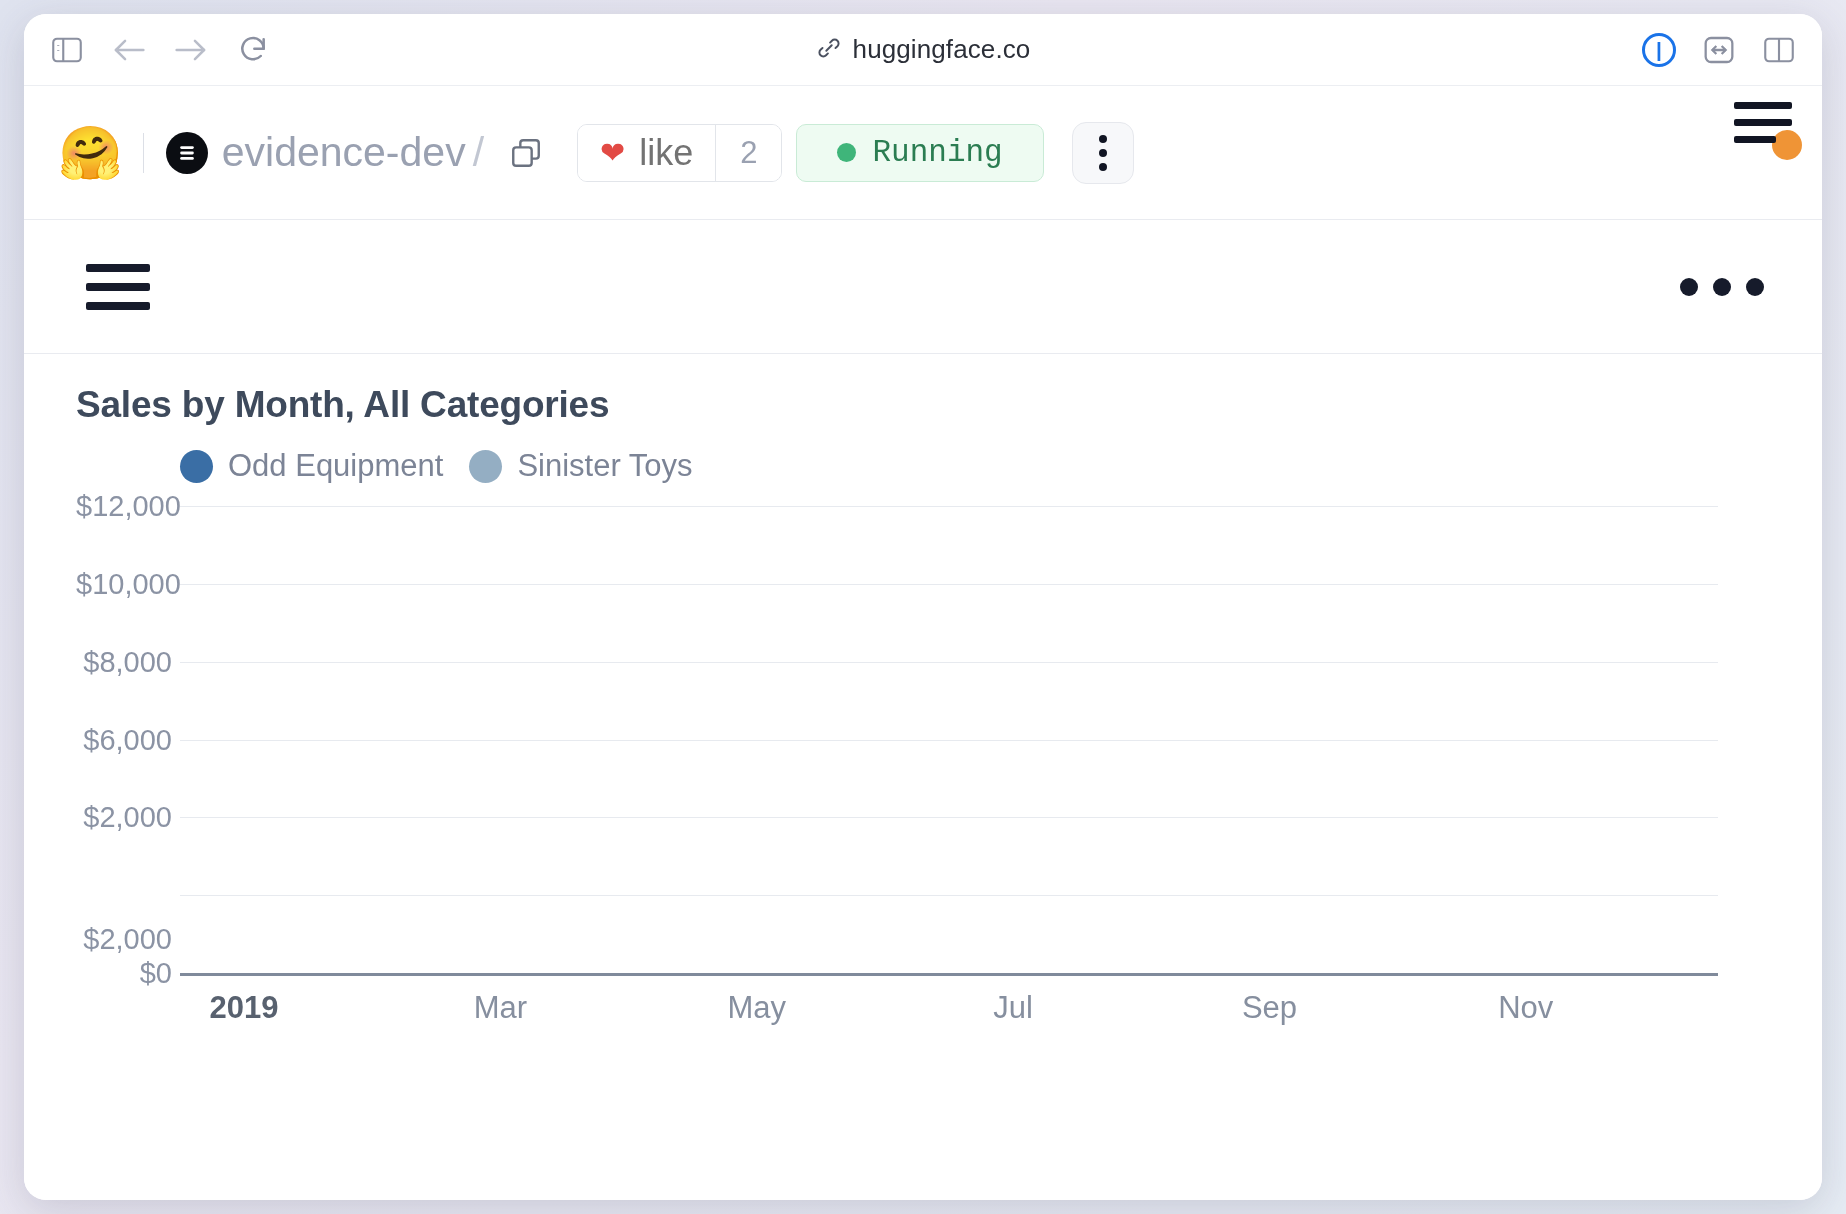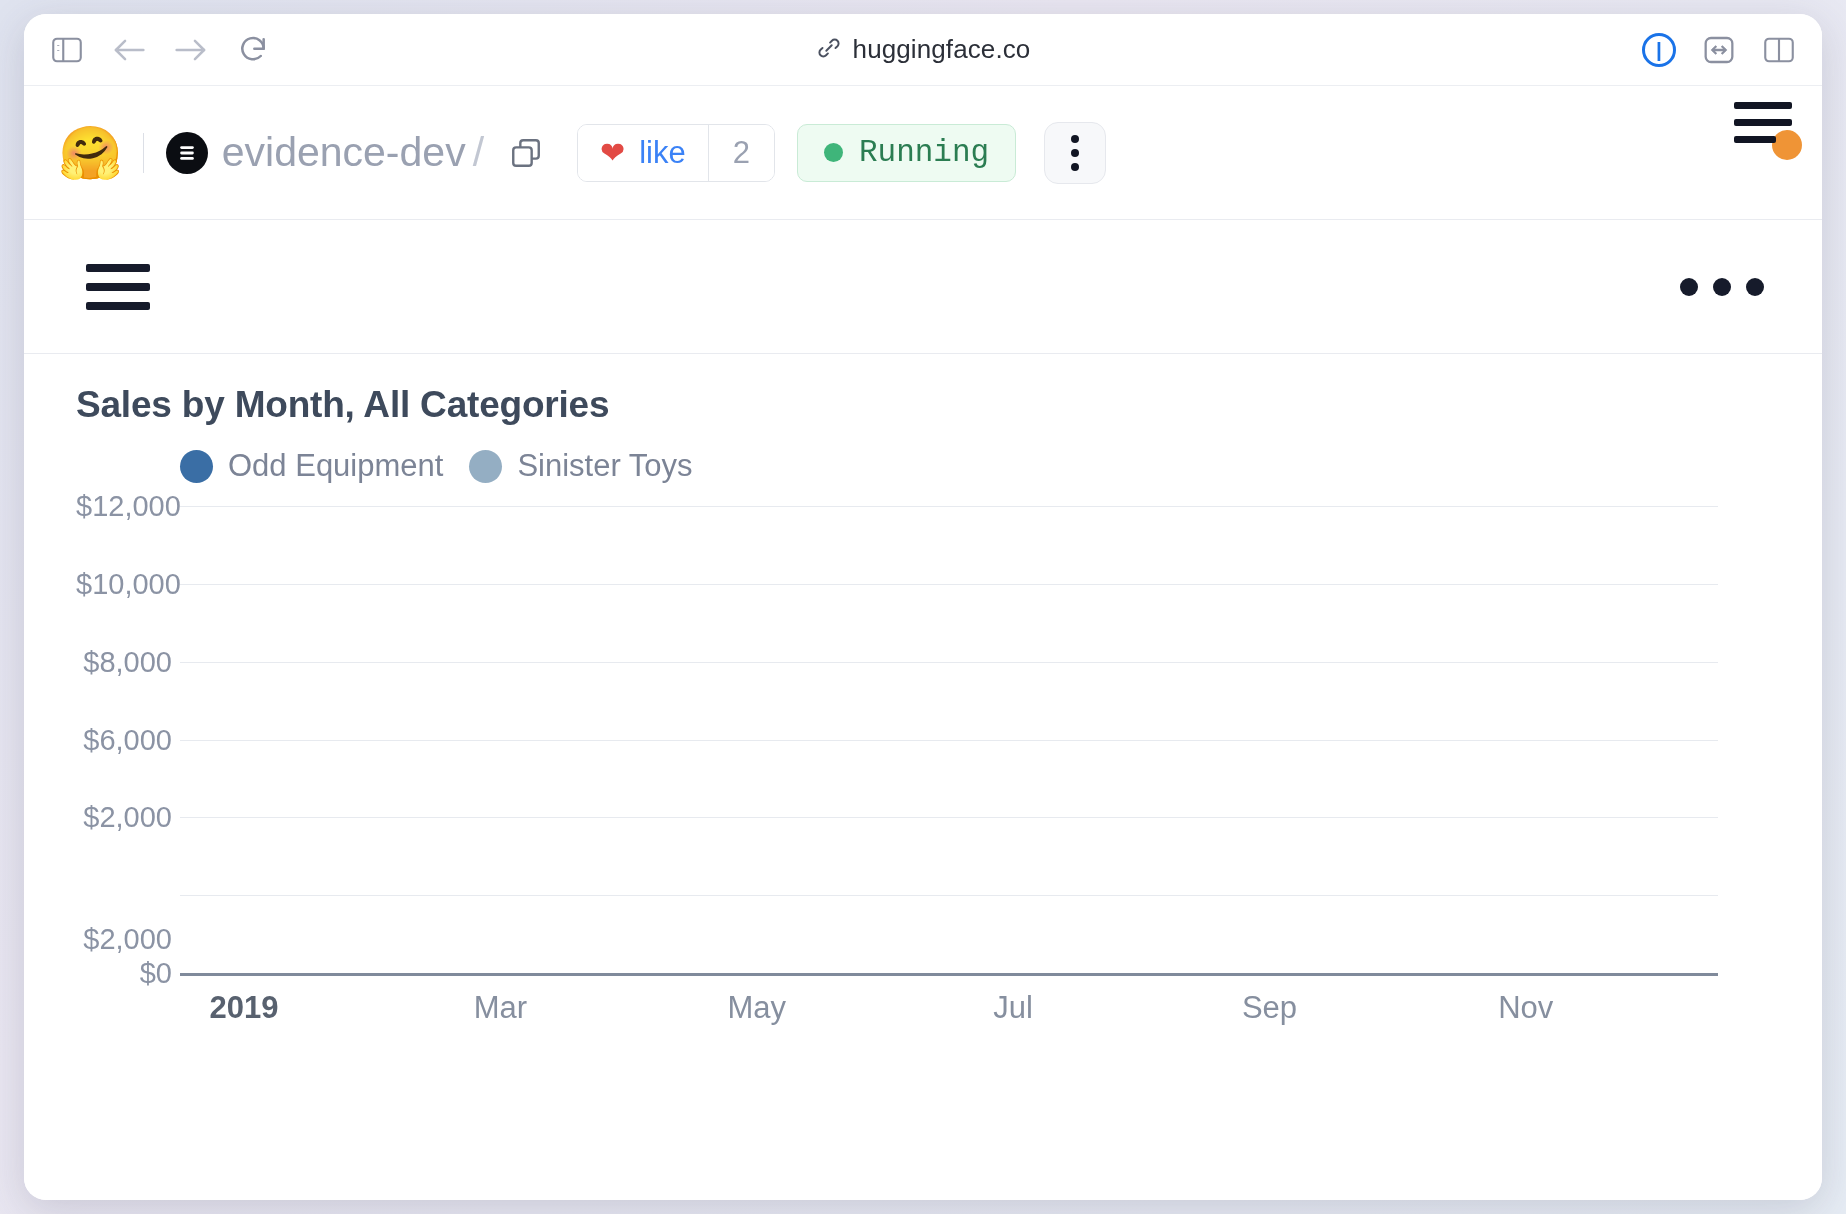--- a/index.html
+++ b/index.html
@@ -84,29 +84,29 @@
   .like-group {
     display: flex; align-items: stretch; margin-left: 34px;
     border: 1px solid #e2e5ea; border-radius: 10px; overflow: hidden;
     height: 58px;
   }
   .like-btn {
     display: flex; align-items: center; gap: 14px;
     padding: 0 22px; background: #fff;
   }
   .heart { color: #e24a44; font-size: 30px; line-height: 1; }
-  .like-label { font-size: 31px; color: #3b82f6; }
+  .like-label { font-size: 36px; color: #737373; }
   .like-count {
     display: flex; align-items: center; padding: 0 24px;
     border-left: 1px solid #e2e5ea; font-size: 31px; color: #9aa1b1;
     background: #fff;
   }
   .status-pill {
     display: flex; align-items: center; gap: 16px;
-    margin-left: 22px; height: 58px; padding: 0 26px;
+    margin-left: 14px; height: 58px; padding: 0 40px;
     border: 1px solid #c9ebd6; border-radius: 10px;
     background: #eefbf2;
   }
   .status-dot {
     width: 19px; height: 19px; border-radius: 50%; background: #3fb57a;
   }
   .status-text {
     font-family: "Liberation Mono", monospace;
     font-size: 31px; color: #2b7d52;
   }

